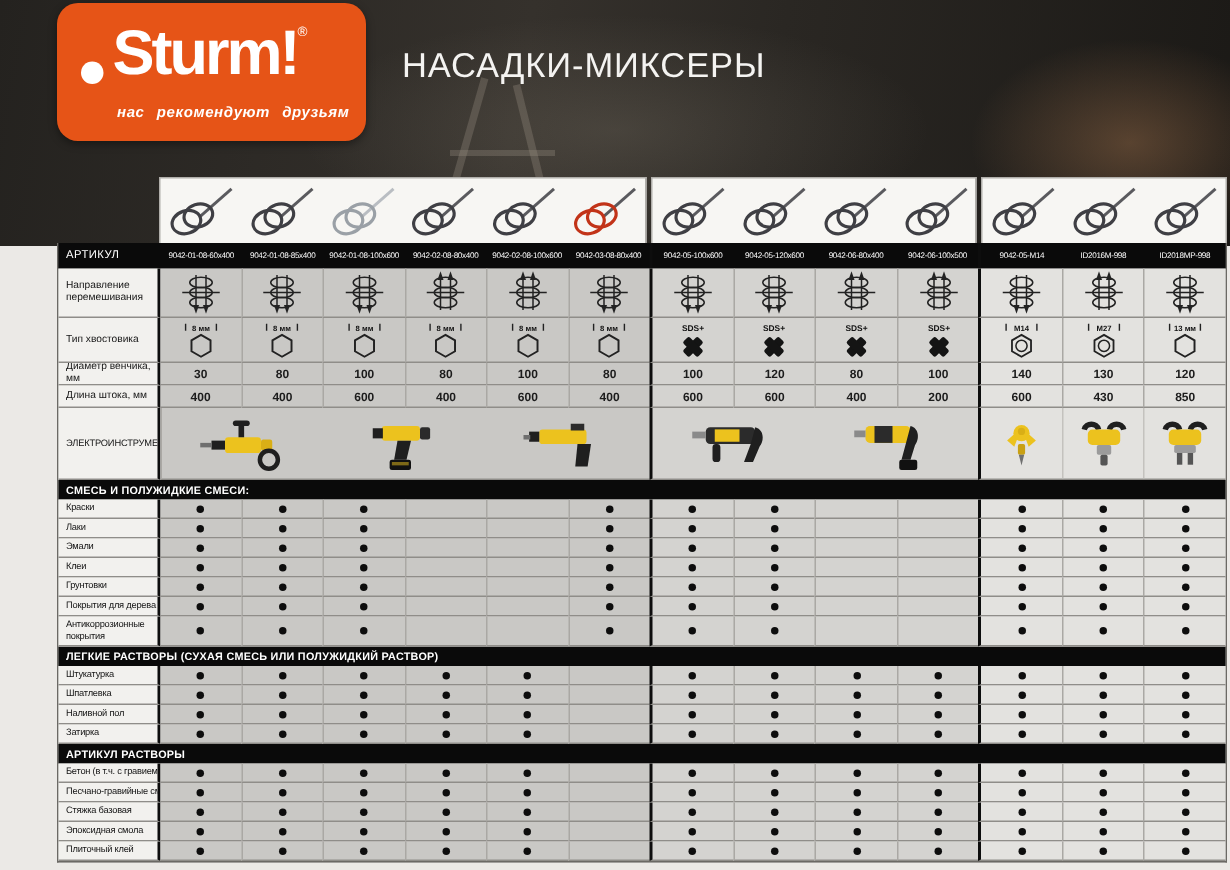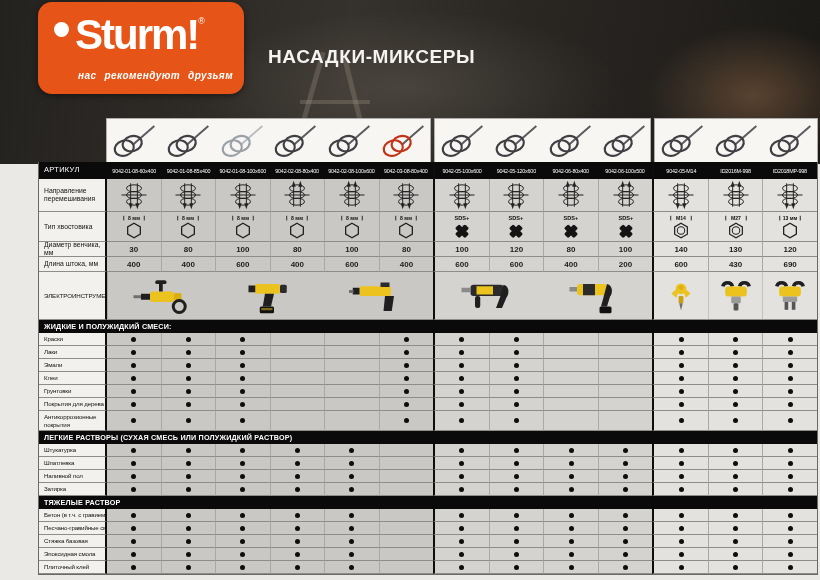--- a/index.html
+++ b/index.html
@@ -10,26 +10,26 @@
   
   .hero{position:absolute;left:0;top:0;width:820px;height:164px;
         background:linear-gradient(100deg,#24221f 0%,#35312c 42%,#2a2723 62%,#1b1916 100%)}
   .hero .glow{position:absolute;left:200px;top:10px;width:420px;height:154px;
         background:radial-gradient(closest-side,rgba(168,158,140,.20),transparent)}
   .hero .person{position:absolute;right:-40px;top:0;width:280px;height:164px;
         background:radial-gradient(closest-side at 62% 58%,rgba(176,124,82,.40),transparent)}
   .ladder-leg{position:absolute;background:rgba(158,150,136,.30)}
   .logo{position:absolute;left:38px;top:2px;width:206px;height:92px;background:#e65417;
         border-radius:14px;color:#fff;padding:12px 10px 0 16px;box-shadow:0 2px 6px rgba(0,0,0,.4)}
-  .logo-line1{display:flex;align-items:flex-start}
+  .logo-line1{display:flex;align-items:flex-end}
   .logo-dot{width:15px;height:15px;border-radius:50%;background:#fff;margin-right:6px;margin-top:8px;flex:none}
   .brand{font-size:42px;font-weight:bold;letter-spacing:-2px;line-height:1}
   .reg{font-size:9px;align-self:flex-start;margin-top:2px}
   .tagline{font-size:10px;font-weight:bold;font-style:italic;letter-spacing:.4px;word-spacing:5px;margin-top:14px;margin-left:24px;white-space:nowrap}
-  .title{position:absolute;left:268px;top:46px;font-size:19px;font-weight:bold;color:#f4f3f1;letter-spacing:.6px;white-space:nowrap}
+  .title{position:absolute;left:268px;top:30px;font-size:23px;font-weight:normal;color:#f4f3f1;letter-spacing:.6px;white-space:nowrap}
 
   
   .tbl{position:absolute;left:38px;top:118px;width:780px}
   .images-row{display:flex;height:44px}
   .lblspace{width:68px;flex:none}
   .imgblock{display:flex;background:#f7f6f3;border:1px solid #b0aeaa;border-bottom:none}
   .imgblock.b1{flex:6}
   .imgblock.b2{flex:4;margin-left:3px}
   .imgblock.b3{flex:3;margin-left:3px}
   .wcell{flex:1;display:flex;align-items:center;justify-content:center;overflow:hidden}
@@ -566,21 +566,21 @@
             <div class="cell g1 num">600</div>
             <div class="cell g1 num">400</div>
             <div class="cell g1 num">600</div>
             <div class="cell g1 num">400</div>
             <div class="cell g2 gb num">600</div>
             <div class="cell g2 num">600</div>
             <div class="cell g2 num">400</div>
             <div class="cell g2 num">200</div>
             <div class="cell g3 gb num">600</div>
             <div class="cell g3 num">430</div>
-            <div class="cell g3 num">690</div>
+            <div class="cell g3 num">850</div>
           </div>
       </div>
 
       <div class="row tool-row">
         <div class="lbl caps">ЭЛЕКТРОИНСТРУМЕНТ</div>
         <div class="cells" id="tool-cells">
             <div class="tool-block f6 g1">
               <span>
                 <svg viewBox="0 0 80 56" width="62" height="42">
                   <rect x="24" y="22" width="32" height="14" rx="3" fill="#ecc21e"></rect>
@@ -660,21 +660,21 @@
                   <rect x="28" y="29" width="24" height="9" rx="2" fill="#9b9b9b"></rect>
                   <rect x="31" y="38" width="6" height="13" fill="#555"></rect>
                   <rect x="43" y="38" width="6" height="13" fill="#555"></rect>
                 </svg>
               </div>
             </div>
           </div>
       </div>
 
       <div id="sections">
-          <div class="sechead">ЖИДКИЕ И ПОЛУЖИДКИЙ СМЕСИ:</div>
+          <div class="sechead">СМЕСЬ И ПОЛУЖИДКИЕ СМЕСИ:</div>
           <div class="row mrow">
             <div class="lbl">Краски</div>
             <div class="cells">
               <div class="cell g1">
                 <span class="dot"></span>
               </div>
               <div class="cell g1">
                 <span class="dot"></span>
               </div>
               <div class="cell g1">
@@ -1082,21 +1082,21 @@
                 <span class="dot"></span>
               </div>
               <div class="cell g3">
                 <span class="dot"></span>
               </div>
               <div class="cell g3">
                 <span class="dot"></span>
               </div>
             </div>
           </div>
-          <div class="sechead">ТЯЖЕЛЫЕ РАСТВОР</div>
+          <div class="sechead">АРТИКУЛ РАСТВОРЫ</div>
           <div class="row mrow">
             <div class="lbl">Бетон (в т.ч. с гравием)</div>
             <div class="cells">
               <div class="cell g1">
                 <span class="dot"></span>
               </div>
               <div class="cell g1">
                 <span class="dot"></span>
               </div>
               <div class="cell g1">

